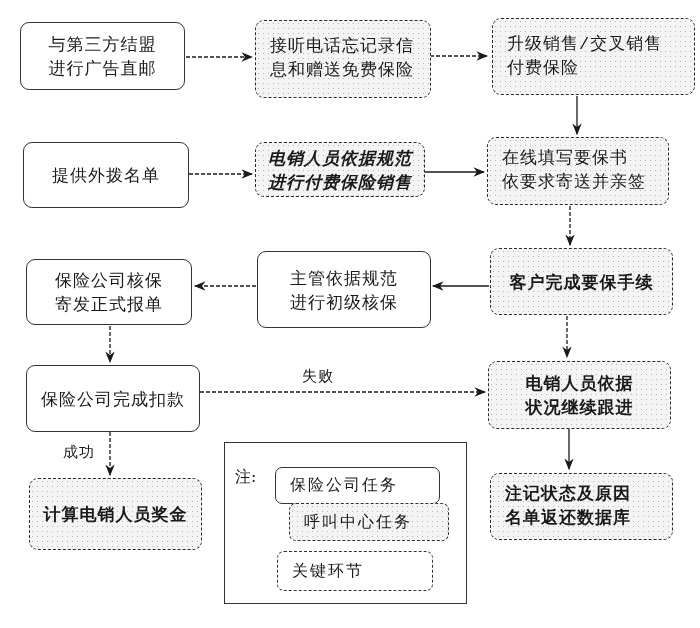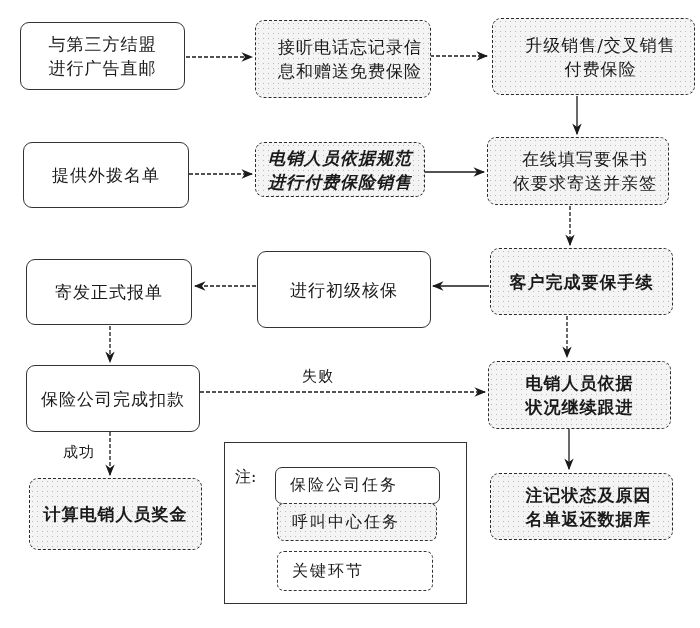--- a/index.html
+++ b/index.html
@@ -3,37 +3,37 @@
 <meta charset="utf-8">
 <style>
   html, body { margin:0; padding:0; background:#ffffff; }
   body { width:700px; height:628px; position:relative; overflow:hidden;
          font-family:"DejaVu Serif","Liberation Serif",serif; color:#1a1a1a; }
   #wires { position:absolute; left:0; top:0; width:700px; height:628px; }
   .node { position:absolute; box-sizing:border-box; border:1.6px dashed #2a2a2a;
           border-radius:9px; display:flex; flex-direction:column; justify-content:center;
           font-size:17px; line-height:24px; letter-spacing:1px; }
   .node.center { align-items:center; text-align:center; }
-  .node.left { align-items:center; padding-left:14px; }
+  .node.left { align-items:flex-start; padding-left:14px;font-family:Liberation Mono, monospace; }
   .node.insurer { background:#ffffff; border-style:solid; border-color:#333; border-width:1.2px; }
   .node.callcenter { background-color:#f4f4f4;
        background-image:radial-gradient(#b8b8b8 0.6px, transparent 0.9px);
        background-size:5px 5px; }
   .node.key { font-weight:bold; }
   .node .line { white-space:nowrap; }
   .edge-label { position:absolute; font-size:15px; letter-spacing:1px; }
   #legend { position:absolute; left:224px; top:442px; width:243px; height:162px;
             box-sizing:border-box; border:1.4px solid #333; }
   #legend .note { position:absolute; left:10px; top:24px; font-size:16px; }
   .leg-item { position:absolute; box-sizing:border-box; border:1.3px solid #333;
               border-radius:7px; font-size:16px; letter-spacing:2px;
               display:flex; align-items:center; padding-left:14px; }
   .leg-item.insurer { background:#fff; }
   .leg-item.callcenter { border-style:dashed; background-color:#f4f4f4;
-       background-image:radial-gradient(#bbb 0.6px, transparent 0.9px); background-size:5px 5px; }
+       background-image:radial-gradient(#bbb 0.6px, transparent 0.9px); background-size:5px 5px;margin-left:12px; }
   .leg-item.key { border-style:dashed; font-weight:normal; }
 </style>
 </head>
 <body>
 
 <svg id="wires" xmlns="http://www.w3.org/2000/svg">
   <defs>
     <marker id="arrow" viewBox="0 0 10 10" refX="9" refY="5" markerWidth="9" markerHeight="9" orient="auto-start-reverse">
       <path d="M0,1 L10,5 L0,9 L3,5 z" fill="#1a1a1a"></path>
     </marker>
@@ -78,24 +78,26 @@
   <span class="line">电销人员依据规范</span>
   <span class="line">进行付费保险销售</span>
 </div>
 
 <div class="node left callcenter" style="left:487px;top:137px;width:182px;height:68px;">
   <span class="line">在线填写要保书</span>
   <span class="line">依要求寄送并亲签</span>
 </div>
 
 <div class="node center insurer" style="left:26px;top:259px;width:166px;height:66px;">
+  <span class="line">保险公司核保</span>
   <span class="line">寄发正式报单</span>
 </div>
 
 <div class="node center insurer" style="left:257px;top:251px;width:174px;height:77px;">
+  <span class="line">主管依据规范</span>
   <span class="line">进行初级核保</span>
 </div>
 
 <div class="node center callcenter key" style="left:490px;top:248px;width:183px;height:67px;">
   <span class="line">客户完成要保手续</span>
 </div>
 
 <div class="node center insurer" style="left:26px;top:365px;width:174px;height:67px;">
   <span class="line">保险公司完成扣款</span>
 </div>

